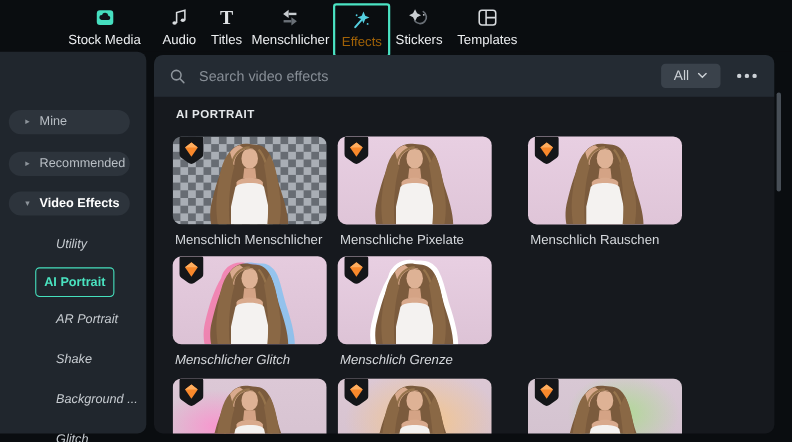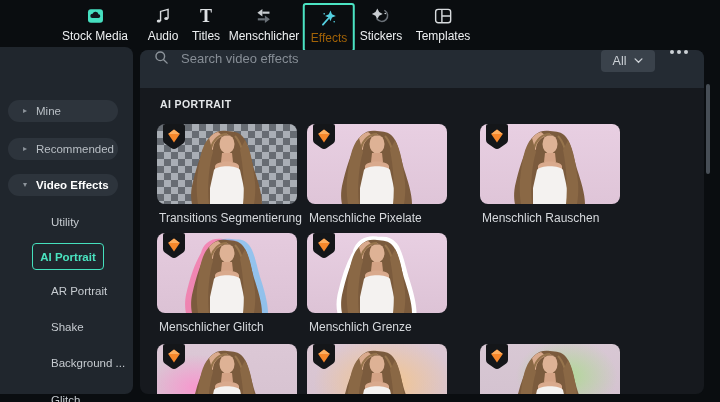--- a/index.html
+++ b/index.html
@@ -29,36 +29,36 @@
   }
   .pill{
     position:absolute;left:8px;width:110px;height:22px;border-radius:11px;
     background:#2d343c;display:flex;align-items:center;gap:9px;
     padding-left:15px;box-sizing:border-box;
     color:#b9bfc5;font-size:11.5px;cursor:pointer;
   }
   .pill .arr{font-size:8px;color:#8d949b;line-height:1;}
   .pill.bold{color:#ffffff;font-weight:700;}
   .subitem{
-    position:absolute;left:51px;font-size:11.5px;color:#c6cbd0;cursor:pointer;white-space:nowrap;
+    position:absolute;left:51px;font-size:11.5px;color:#c6cbd0;cursor:pointer;white-space:nowrap;font-style:italic;
   }
   .sel-box{
     position:absolute;left:32px;top:196px;width:72px;height:27px;
     border:1px solid #45e0bd;border-radius:4px;box-sizing:border-box;
     display:flex;align-items:center;justify-content:center;
     color:#4ae3c0;font-size:11.5px;font-weight:600;cursor:pointer;
   }
   
   .main{
     position:absolute;left:140px;top:50px;width:564px;height:344px;
     background:#16191e;border-radius:8px;overflow:hidden;
   }
   .searchbar{
     position:absolute;left:0;top:0;width:100%;height:38px;background:#242b33;
-    display:flex;align-items:flex-start;padding:0 14px;box-sizing:border-box;
+    display:flex;align-items:center;padding:0 14px;box-sizing:border-box;
   }
   .searchbar input{
     flex:1;background:transparent;border:none;outline:none;
     color:#cfd4d9;font-size:13px;margin-left:10px;
     font-family:"Liberation Sans","DejaVu Sans",sans-serif;
   }
   .searchbar input::placeholder{color:#878e96;}
   .all-pill{
     width:54px;height:22px;border-radius:4px;background:#3a424b;
     display:flex;align-items:center;justify-content:center;gap:8px;
@@ -67,21 +67,21 @@
   .dots{display:flex;gap:3px;margin-left:15px;margin-right:2px;cursor:pointer;}
   .dots i{width:4px;height:4px;border-radius:50%;background:#ccd1d6;display:block;}
   .section-title{
     position:absolute;left:20px;top:48px;
     font-size:10.5px;font-weight:700;letter-spacing:.4px;color:#e4e7ea;
   }
   
   .grid{position:absolute;left:17px;top:74px;width:540px;height:270px;}
   .ci{position:absolute;width:140px;cursor:pointer;}
   .c1{left:0;} .c2{left:150px;} .c3{left:300px;padding-left:23px;}
-  .r1{top:0;} .r2{top:109px;} .r3{top:220px;}
+  .r1{top:0;} .r2{top:109px;font-style:italic;} .r3{top:220px;}
   .thumb{width:140px;height:80px;border-radius:8px;overflow:hidden;position:relative;background:#dfc6d9;}
   .card-label{margin-top:7px;font-size:12px;color:#d6d9dd;padding-left:2px;white-space:nowrap;}
   .fig{position:absolute;left:0;top:0;width:100%;height:100%;}
   .badge{position:absolute;left:6px;top:0;width:22px;height:26px;}
   
   .v-checker{background:repeating-conic-gradient(#a9aeb5 0% 25%, #676c73 0% 50%) 0 0/14px 14px;}
   .v-pink{background:linear-gradient(180deg,#e8cfe2,#dfc5d8);}
   .v-glitch{background:linear-gradient(180deg,#e5cbde,#dcc2d5);}
   .v-outline{background:linear-gradient(180deg,#e8cfe2,#ddc3d6);}
   .v-neon{background:radial-gradient(ellipse 62% 75% at 56% 42%, rgba(190,135,245,.85), rgba(190,135,245,0) 70%),linear-gradient(180deg,#dcc6da,#d2bccf);}
@@ -255,21 +255,21 @@
 
     <div class="ci r1 c1">
       <div class="thumb v-checker">
         <svg class="fig" viewBox="0 0 140 80">
             <use href="#fig-woman"></use>
           </svg>
         <svg class="badge" viewBox="0 0 22 26">
             <use href="#pro-badge"></use>
           </svg>
       </div>
-      <div class="card-label">Transitions Segmentierung</div>
+      <div class="card-label">Menschlich Menschlicher</div>
     </div>
 
     <div class="ci r1 c2">
       <div class="thumb v-pink">
         <svg class="fig" viewBox="0 0 140 80">
             <use href="#fig-woman"></use>
           </svg>
         <svg class="badge" viewBox="0 0 22 26">
             <use href="#pro-badge"></use>
           </svg>

